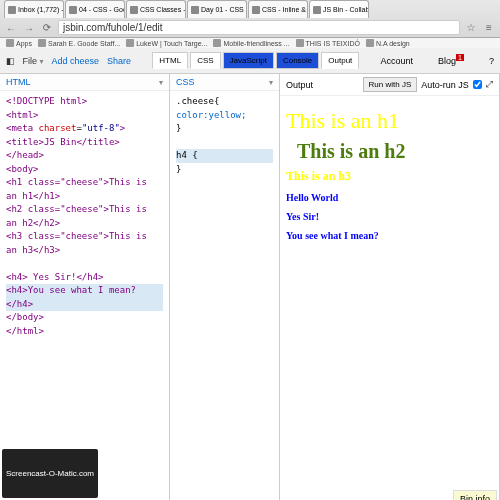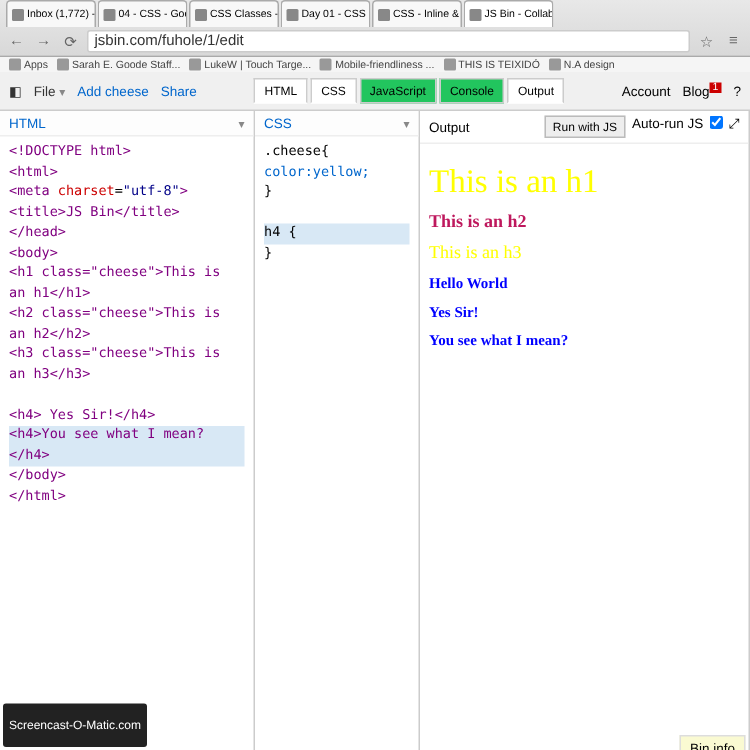--- a/index.html
+++ b/index.html
@@ -12,46 +12,46 @@
 .addr{display:flex;align-items:center;gap:4px;padding:2px 4px}
 .nav-btn{width:14px;height:14px;display:flex;align-items:center;justify-content:center;color:#666;font-size:10px}
 .url{flex:1;background:#fff;border:1px solid #ccc;border-radius:2px;padding:1px 4px;font-size:10px;color:#333}
 .bm{display:flex;gap:6px;padding:1px 6px;font-size:7px;color:#444;overflow:hidden}
 .bm-item{display:flex;align-items:center;gap:2px;white-space:nowrap}
 .bm-ico{width:8px;height:8px;background:#999;border-radius:1px}
 .topbar{height:26px;background:#f0f0f0;border-bottom:1px solid #ccc;display:flex;align-items:center;padding:0 6px;justify-content:space-between}
 .tb-left{display:flex;align-items:center;gap:8px;font-size:9px;color:#333}
 .tb-left a{color:#06c;text-decoration:none}
 .tb-center{display:flex;gap:2px}
-.tb-btn{padding:3px 6px;font-size:8px;background:#22c55e;border:1px solid #ccc;cursor:pointer}
+.tb-btn{padding:3px 6px;font-size:8px;background:#1d4ed8;border:1px solid #ccc;cursor:pointer}
 .tb-btn.on{background:#fff;border-bottom-color:#fff}
-.tb-right{display:flex;align-items:flex-start;gap:8px;font-size:9px}
+.tb-right{display:flex;align-items:flex-start;gap:25px;font-size:9px}
 .panels{display:flex;height:436px}
 .panel{background:#fff;border-right:1px solid #ccc;overflow:auto}
 .p-html{width:170px}
 .p-css{width:110px}
 .p-out{flex:1;position:relative}
 .p-hdr{display:flex;justify-content:space-between;align-items:center;padding:3px 6px;border-bottom:1px solid #eee;color:#06c;font-size:9px;background:#fdfdfd}
 .code{font-family:Menlo,Consolas,monospace;font-size:9px;line-height:1.5;padding:4px 6px}
 .code .tag{color:#800080}
 .code .attr{color:#c00}
 .code .str{color:#008}
 .code .kw{color:#06c}
 .out-hdr{display:flex;justify-content:space-between;align-items:center;padding:3px 6px;font-size:9px;border-bottom:1px solid #eee}
-.run{display:flex;gap:4px;}
+.run{display:flex;gap:4px;align-items:center}
 .run-btn{padding:2px 5px;font-size:8px;background:#eee;border:1px solid #bbb;cursor:pointer}
 .ck{width:9px;height:9px}
 .out-body{padding:6px}
 .out-body h1{color:#ff0;font-size:22px;font-weight:normal;margin:6px 0;font-family:'Times New Roman',serif}
-.out-body h2{color:#be185d;font-size:12px;font-weight:bold;margin:6px 0;font-family:'Times New Roman',serif}
-.out-body h3{color:#ff0;font-size:12px;font-weight:normal;margin:6px 0;font-family:'Times New Roman',serif}
+.out-body h2{color:#4d7c0f;font-size:20px;font-weight:bold;margin:6px 11px;font-family:'Times New Roman',serif}
+.out-body h3{color:#ff0;font-size:12px;font-weight:bold;margin:6px 0;font-family:'Times New Roman',serif}
 .out-body h4{color:#00f;font-size:10px;font-weight:bold;margin:8px 0;font-family:'Times New Roman',serif}
 .bininfo{position:absolute;bottom:2px;right:2px;background:#fafad2;border:1px solid #ddd;padding:3px 6px;font-size:9px}
 .badge{background:#c00;color:#fff;font-size:7px;padding:0 2px;position:relative;top:-4px}
-.watermark{position:absolute;bottom:2px;left:2px;background:#222;color:#fff;padding:10px 4px;font-size:8px;border-radius:2px}
+.watermark{position:absolute;bottom:2px;left:2px;background:#222;color:#fff;padding:20px 4px;font-size:8px;border-radius:2px}
 .arrow{font-size:8px;color:#888}
 .hl{background:#d8e8f5}
 </style>
 </head>
 <body>
 
 <div class="chrome">
   <div class="tabs">
     <div class="tab">
         <span class="ico"></span>

